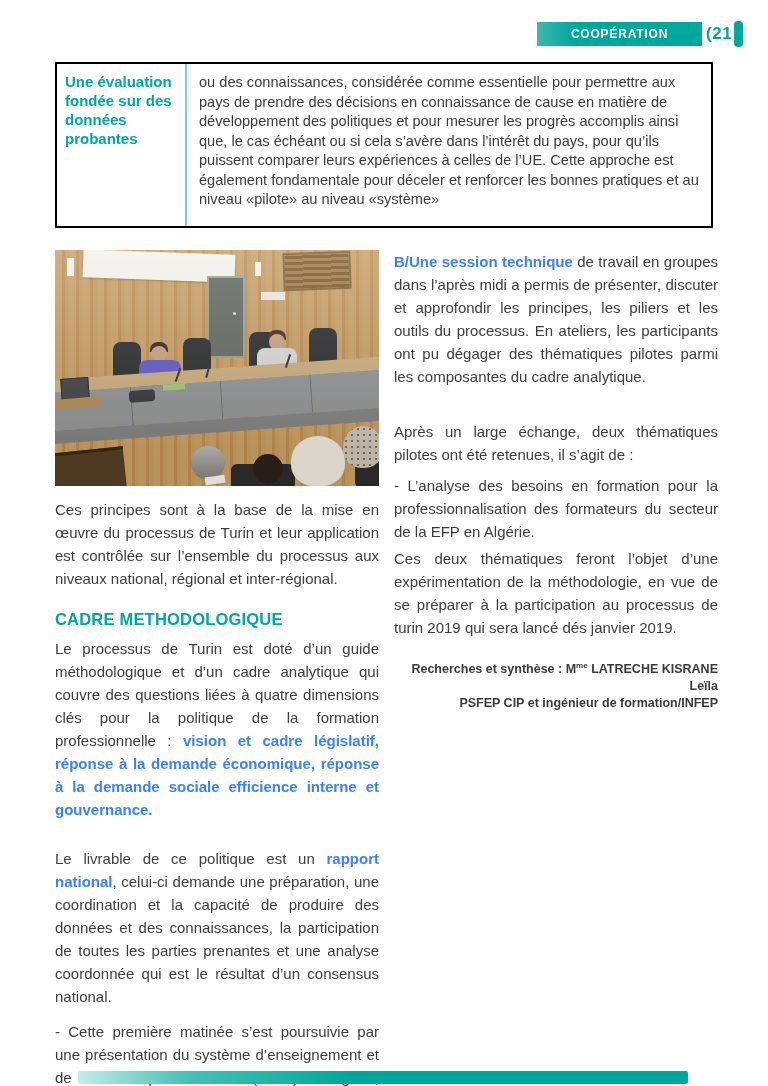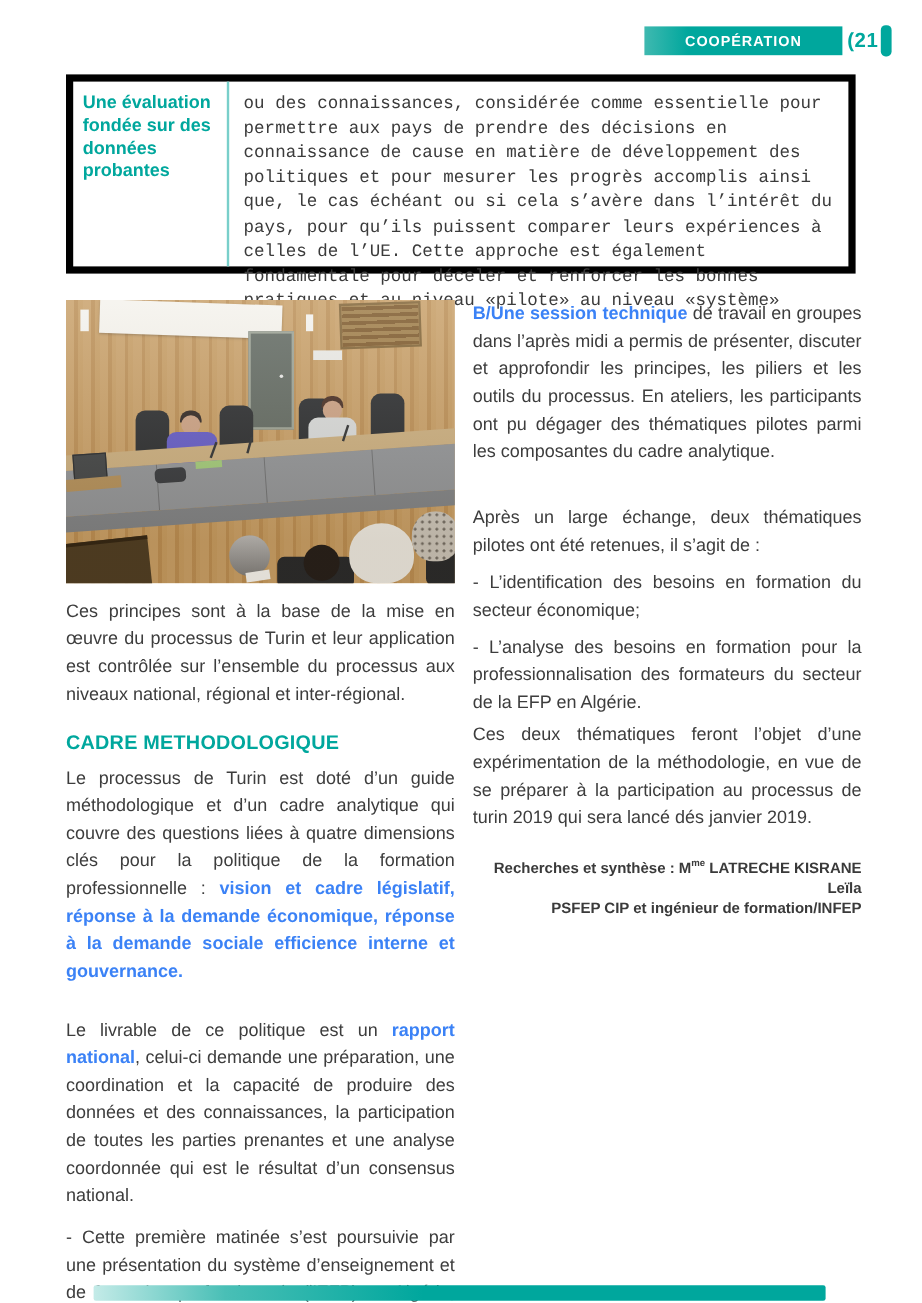--- a/index.html
+++ b/index.html
@@ -9,24 +9,24 @@
   .header-bar{position:absolute;top:22px;left:537px;width:165px;height:24px;
     background:linear-gradient(90deg,#3fb9b0 0,#00a79d 22%);
     display:flex;align-items:center;justify-content:center;}
   .header-bar span{color:#fff;font-weight:bold;font-size:12px;letter-spacing:.8px;}
   .page-badge{position:absolute;top:21px;left:706px;height:26px;display:flex;align-items:center;}
   .page-badge .num{color:#00a79d;font-weight:bold;font-size:17px;letter-spacing:.5px;}
   .page-badge .cap{width:9px;height:26px;background:#00a79d;border-radius:4px;margin-left:2px;}
 
   
   .hl-box{position:absolute;top:62px;left:55px;width:658px;height:166px;
-    border:6px solid #000000;display:flex;box-sizing:border-box;background:#fff;}
+    border:2px solid #000000;display:flex;box-sizing:border-box;background:#fff;}
   .hl-box .label-cell{width:130px;border-right:2px solid #79cfca;padding:8px 8px;box-sizing:border-box;}
   .hl-box .label-cell span{color:#00a79d;font-weight:bold;font-size:15px;line-height:19px;}
-  .hl-box .body-cell{flex:1;padding:9px 12px;box-sizing:border-box;font-family:Liberation Mono, monospace;}
+  .hl-box .body-cell{flex:1;padding:9px 12px;box-sizing:border-box;}
   .hl-box .body-cell span{font-size:14.6px;line-height:19.5px;color:#3b3b3b;}
 
   
   .col{position:absolute;top:250px;width:324px;}
   .col-left{left:55px;}
   .col-right{left:394px;}
   .para{font-size:15px;line-height:23px;text-align:justify;margin:0;}
   .bold{font-weight:bold;color:#3b82f6;}
   .section-heading{color:#00a79d;font-weight:bold;font-size:16.5px;letter-spacing:.2px;margin:20px 0 8px 0;}
   .byline{margin-top:18px;text-align:right;font-weight:bold;font-size:12.5px;line-height:17px;color:#3a3a3a;}
@@ -151,21 +151,20 @@
 
   <p class="para" style="margin-top:12px;">- Cette première matinée s’est poursuivie par une présentation du système d’enseignement et de formation professionnels (l’EFP) en Algérie, par une cadre de l’INFEP.</p>
 </div>
 
 <div class="col col-right">
 
   <p class="para"><span class="bold">B/Une session technique</span><span> de travail en groupes dans l’après midi a permis de présenter, discuter et approfondir les principes, les piliers et les outils du processus. En ateliers, les participants ont pu dégager des thématiques pilotes parmi les composantes du cadre analytique.</span></p>
 
   <p class="para" style="margin-top:32px;">Après un large échange, deux thématiques pilotes ont été retenues, il s’agit de :</p>
 
-  <p class="para" style="margin-top:8px;">- L’identification des besoins en formation du secteur économique;</p>
 
   <p class="para" style="margin-top:8px;">- L’analyse des besoins en formation pour la professionnalisation des formateurs du secteur de la EFP en Algérie.</p>
 
   <p class="para" style="margin-top:4px;">Ces deux thématiques feront l’objet d’une expérimentation de la méthodologie, en vue de se préparer à la participation au processus de turin 2019 qui sera lancé dés janvier 2019.</p>
 
   <p class="byline"><span>Recherches et synthèse : M</span><sup>me</sup><span> LATRECHE KISRANE Leïla</span><br>
   <span>PSFEP CIP et ingénieur de formation/INFEP</span></p>
 </div>
 
 <div class="footer-bar"></div>

